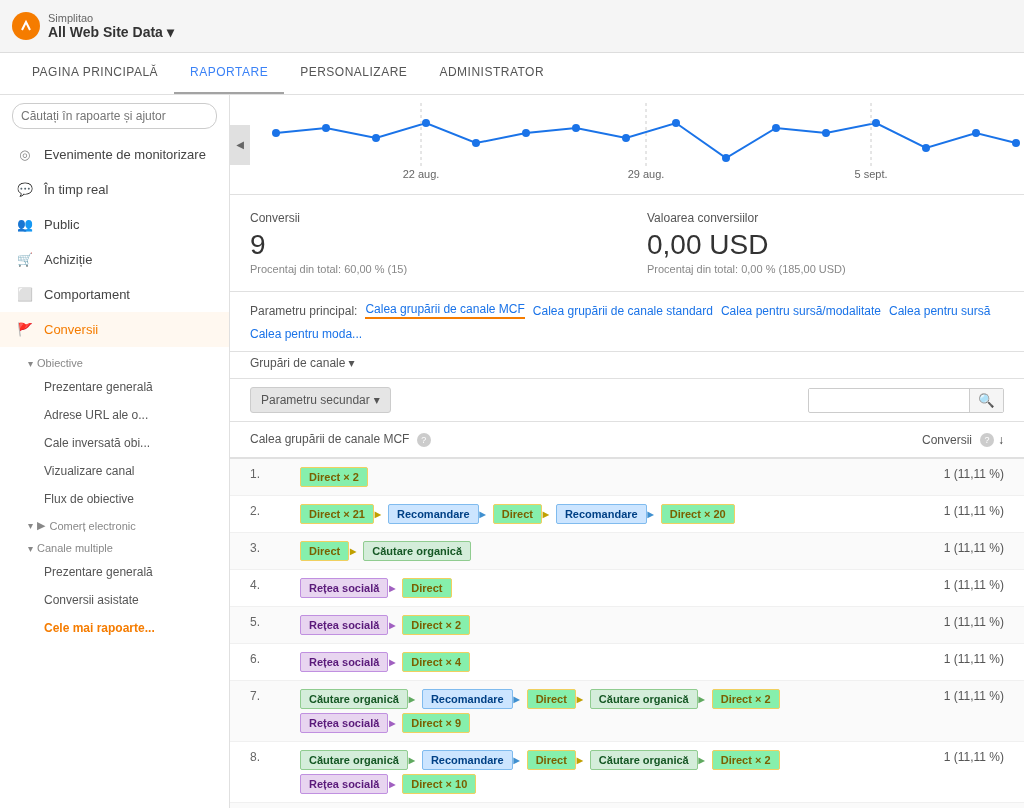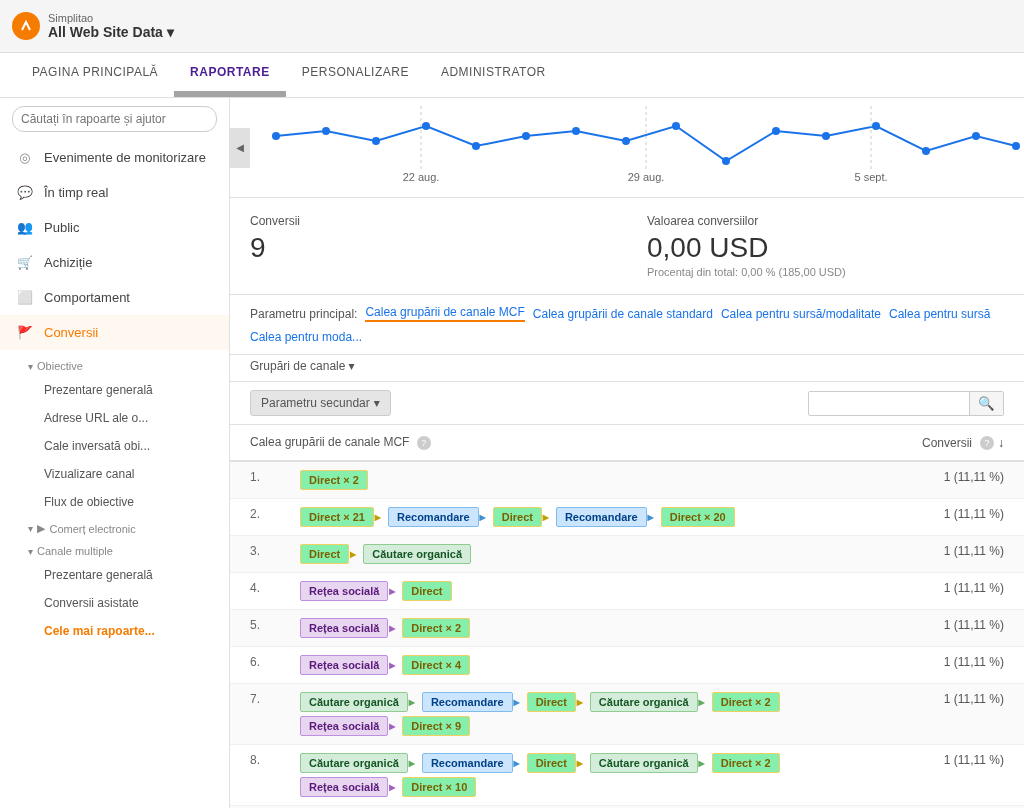--- a/index.html
+++ b/index.html
@@ -9,21 +9,21 @@
     .top-bar { background: #f5f5f5; border-bottom: 1px solid #ddd; padding: 12px 12px; display: flex; align-items: center; gap: 8px; }
     .top-bar-logo { width: 28px; height: 28px; background: #f57c00; border-radius: 50%; display: flex; align-items: center; justify-content: center; }
     .top-bar-logo svg { width: 18px; height: 18px; }
     .top-bar-info { display: flex; flex-direction: column; }
     .top-bar-company { font-size: 11px; color: #666; }
     .top-bar-site { font-size: 14px; font-weight: bold; color: #333; display: flex; align-items: center; gap: 4px; cursor: pointer; }
 
     
     .main-nav { background: #fff; border-bottom: 1px solid #e0e0e0; display: flex; padding: 0 16px; }
     .nav-item { padding: 12px 16px; font-size: 12px; color: #555; cursor: pointer; text-transform: uppercase; letter-spacing: 0.5px; border-bottom: 3px solid transparent; }
-    .nav-item.active { color: #4c1d95; border-bottom: 6px solid #a3a3a3; font-weight: bold; }
+    .nav-item.active { color: #3b82f6; border-bottom: 2px solid #a3a3a3; font-weight: normal; }
 
     
     .layout { display: flex; height: calc(100vh - 90px); }
 
     
     .sidebar { width: 230px; min-width: 230px; background: #fff; border-right: 1px solid #e0e0e0; overflow-y: auto; }
     .sidebar-search { padding: 8px 12px; }
     .sidebar-search input { width: 100%; padding: 5px 8px; border: 1px solid #ccc; border-radius: 12px; font-size: 12px; color: #555; }
     .sidebar-item { display: flex; align-items: center; gap: 10px; padding: 10px 16px; cursor: pointer; color: #444; font-size: 13px; }
     .sidebar-item.active { color: #f57c00; background: #fff8f0; }
@@ -203,20 +203,21 @@
           <line x1="380" y1="0" x2="380" y2="65" stroke="#ccc" stroke-dasharray="3,3"></line>
           <line x1="605" y1="0" x2="605" y2="65" stroke="#ccc" stroke-dasharray="3,3"></line>
         </svg>
       </div>
     </div>
 
     <div class="stats-row">
       <div class="stat-block">
         <div class="stat-label">Conversii</div>
         <div class="stat-value">9</div>
+        <div class="stat-sub">Procentaj din total: 60,00 % (15)</div>
       </div>
       <div class="stat-block">
         <div class="stat-label">Valoarea conversiilor</div>
         <div class="stat-value">0,00 USD</div>
         <div class="stat-sub">Procentaj din total: 0,00 % (185,00 USD)</div>
       </div>
     </div>
 
     <div class="filter-row">
       <span class="filter-label">Parametru principal:</span>

